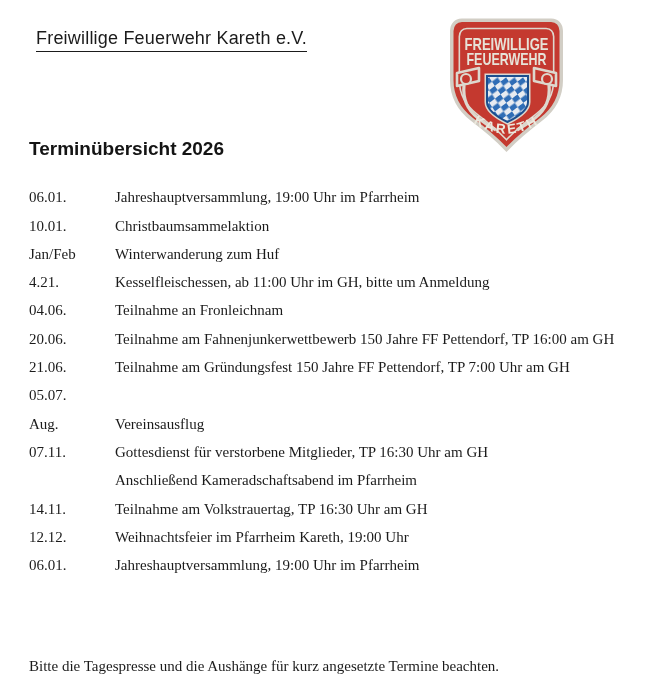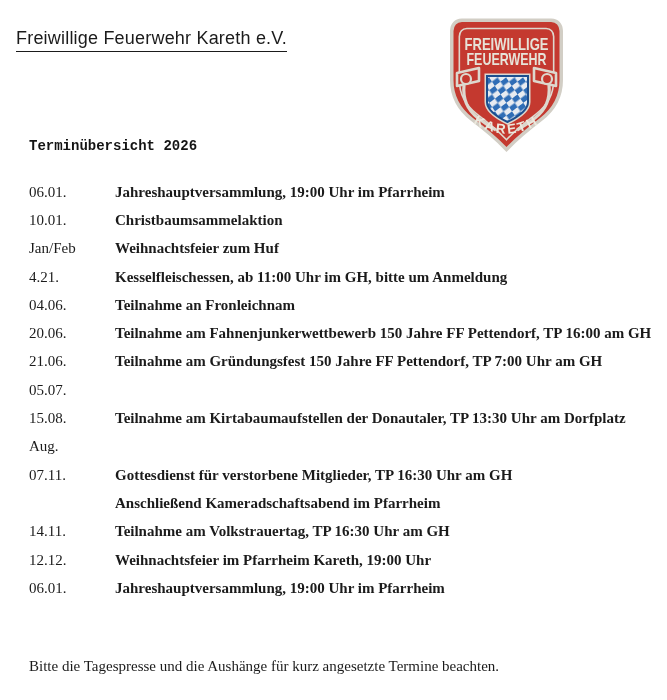--- a/index.html
+++ b/index.html
@@ -6,69 +6,68 @@
   .page {
     position: relative;
     width: 667px;
     height: 700px;
     background: #ffffff;
     overflow: hidden;
     color: #1b1b1b;
   }
   .org-name {
     position: absolute;
-    left: 16px;
+    left: 36px;
     top: 28px;
     font-family: "Liberation Sans", sans-serif;
     font-size: 18px;
     letter-spacing: 0.2px;
     color: #1b1b1b;
     border-bottom: 1.6px solid #1b1b1b;
     padding-bottom: 2px;
     white-space: nowrap;
   }
   .badge {
     position: absolute;
     left: 449px;
     top: 17px;
     width: 115px;
     height: 138px;
   }
   .doc-title {
     position: absolute;
     left: 29px;
     top: 138px;
-    font-family: Liberation Mono, monospace;
+    font-family: Liberation Sans, sans-serif;
     font-weight: bold;
-    font-size: 14px;
+    font-size: 19px;
     color: #141414;
     white-space: nowrap;
   }
   .event-list {
     position: absolute;
     left: 29px;
     top: 178px;
     width: 630px;
   }
   .event-row {
     display: flex;
     height: 28.3px;
-    align-items: center;
+    align-items: flex-end;
     font-family: "Liberation Serif", serif;
     font-size: 15px;
     color: #1b1b1b;
   }
   .event-date {
     flex: 0 0 86px;
     white-space: nowrap;
   }
   .event-desc {
     flex: 1;
     white-space: nowrap;
-    font-weight: bold;
   }
   .footer-note {
     position: absolute;
     left: 29px;
     top: 658px;
     font-family: "Liberation Serif", serif;
     font-size: 15px;
     color: #1b1b1b;
     white-space: nowrap;
   }
@@ -125,21 +124,21 @@
     <div class="event-row">
       <span class="event-date">06.01.</span>
       <span class="event-desc">Jahreshauptversammlung, 19:00 Uhr im Pfarrheim</span>
     </div>
     <div class="event-row">
       <span class="event-date">10.01.</span>
       <span class="event-desc">Christbaumsammelaktion</span>
     </div>
     <div class="event-row">
       <span class="event-date">Jan/Feb</span>
-      <span class="event-desc">Weihnachtsfeier zum Huf</span>
+      <span class="event-desc">Winterwanderung zum Huf</span>
     </div>
     <div class="event-row">
       <span class="event-date">4.21.</span>
       <span class="event-desc">Kesselfleischessen, ab 11:00 Uhr im GH, bitte um Anmeldung</span>
     </div>
     <div class="event-row">
       <span class="event-date">04.06.</span>
       <span class="event-desc">Teilnahme an Fronleichnam</span>
     </div>
     <div class="event-row">
@@ -147,25 +146,22 @@
       <span class="event-desc">Teilnahme am Fahnenjunkerwettbewerb 150 Jahre FF Pettendorf, TP 16:00 am GH</span>
     </div>
     <div class="event-row">
       <span class="event-date">21.06.</span>
       <span class="event-desc">Teilnahme am Gründungsfest 150 Jahre FF Pettendorf, TP 7:00 Uhr am GH</span>
     </div>
     <div class="event-row">
       <span class="event-date">05.07.</span>
     </div>
     <div class="event-row">
-      <span class="event-date">15.08.</span>
-      <span class="event-desc">Teilnahme am Kirtabaumaufstellen der Donautaler, TP 13:30 Uhr am Dorfplatz</span>
-    </div>
-    <div class="event-row">
       <span class="event-date">Aug.</span>
+      <span class="event-desc">Vereinsausflug</span>
     </div>
     <div class="event-row">
       <span class="event-date">07.11.</span>
       <span class="event-desc">Gottesdienst für verstorbene Mitglieder, TP 16:30 Uhr am GH</span>
     </div>
     <div class="event-row">
       <span class="event-date"></span>
       <span class="event-desc">Anschließend Kameradschaftsabend im Pfarrheim</span>
     </div>
     <div class="event-row">

